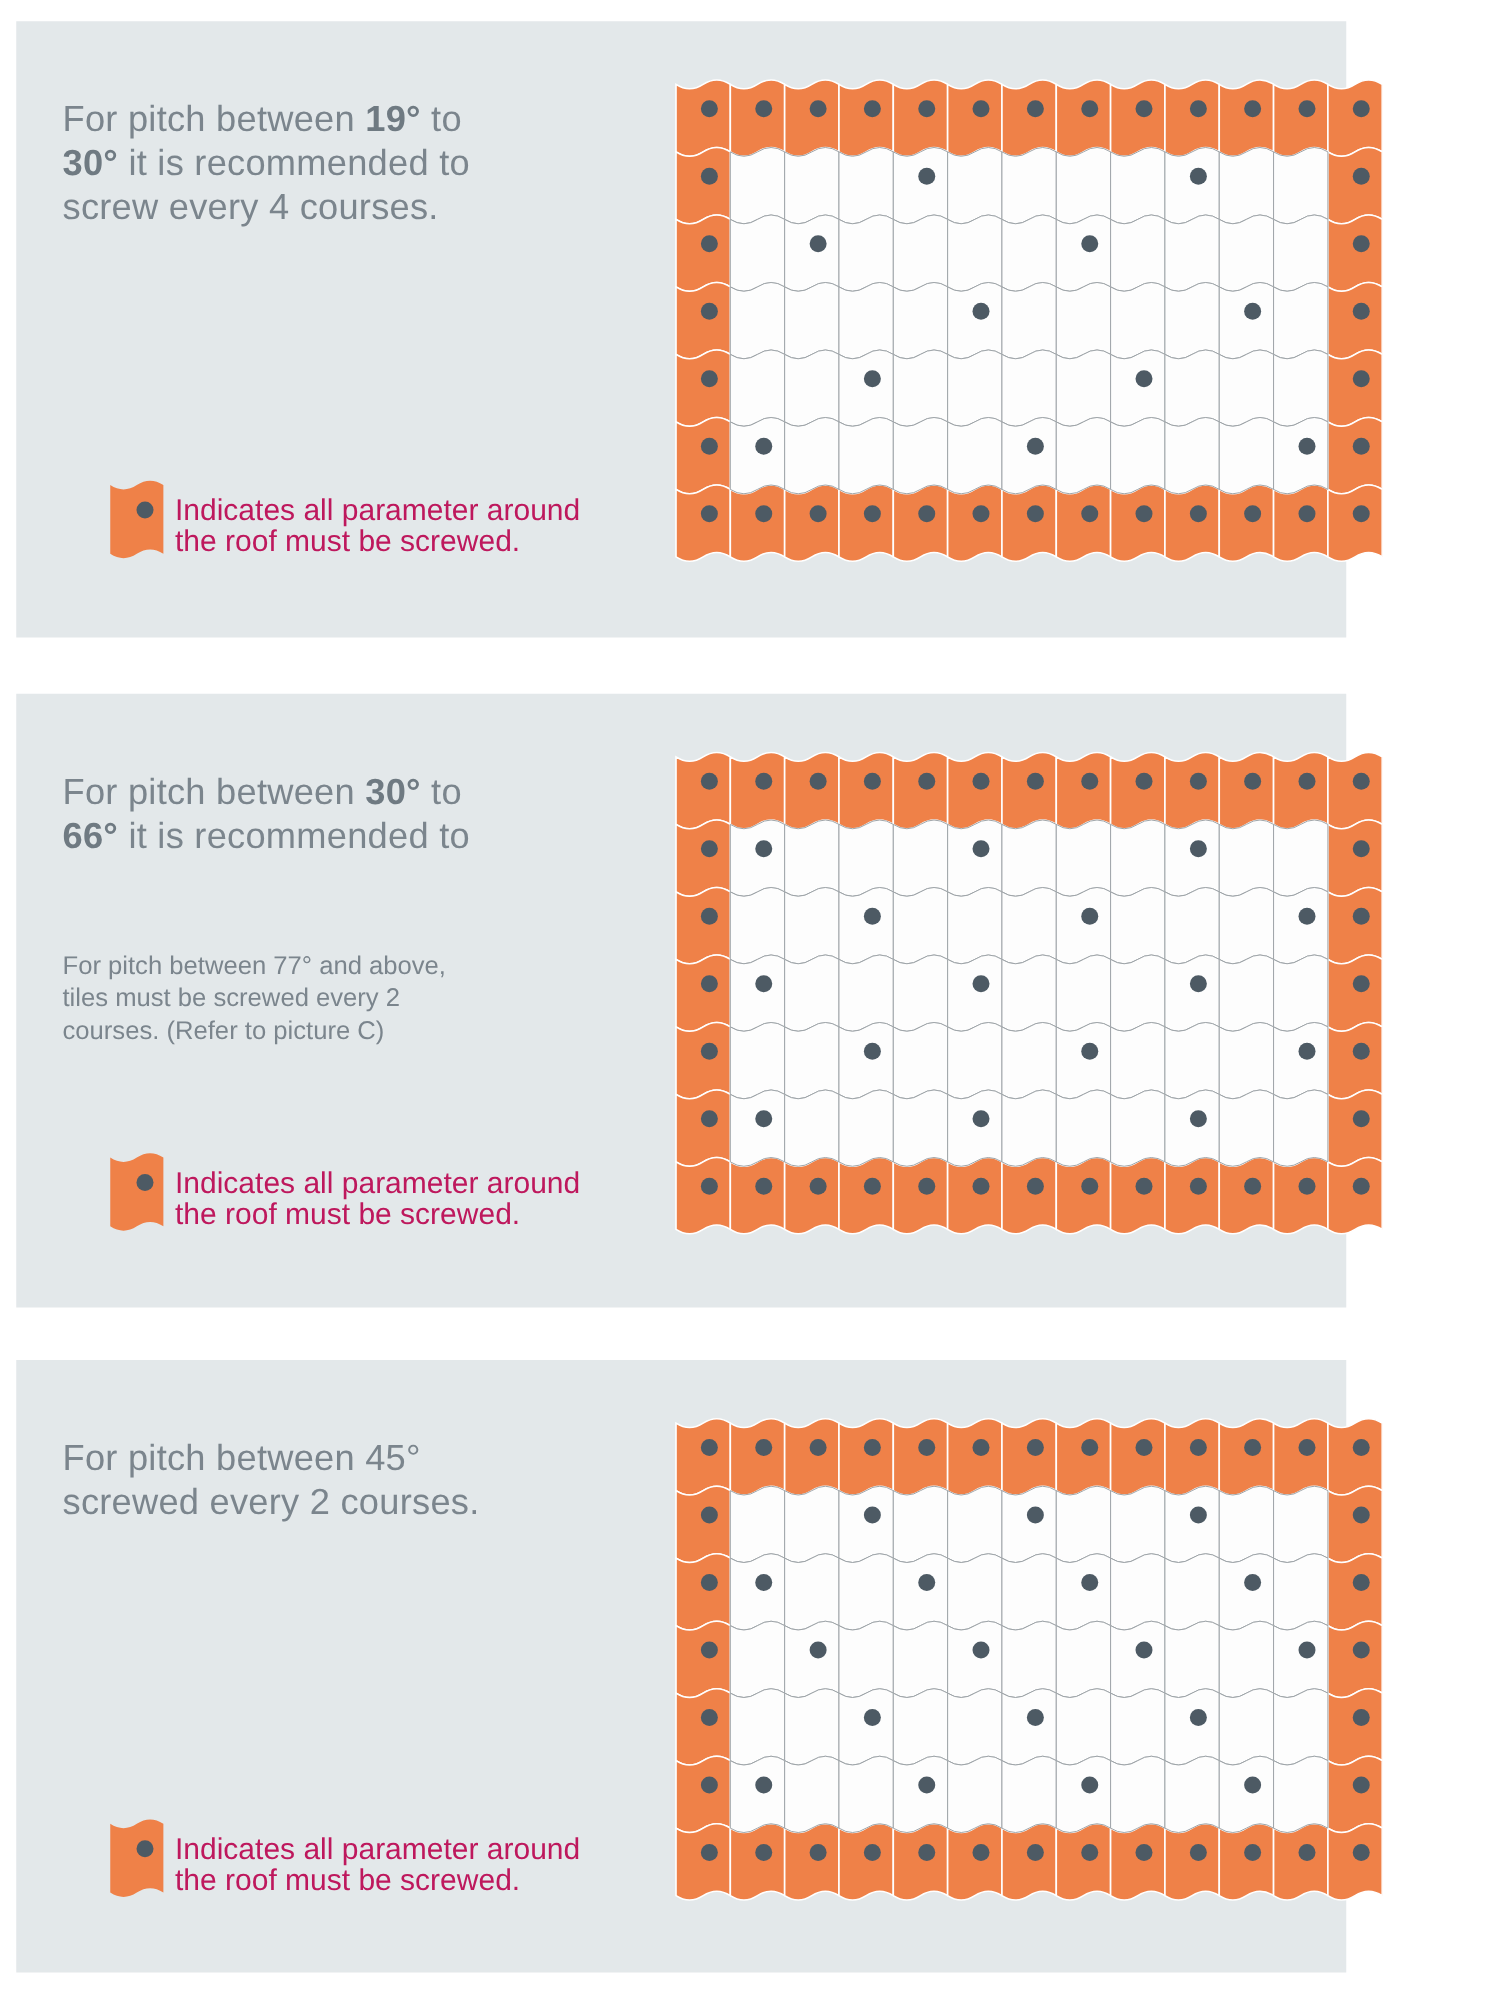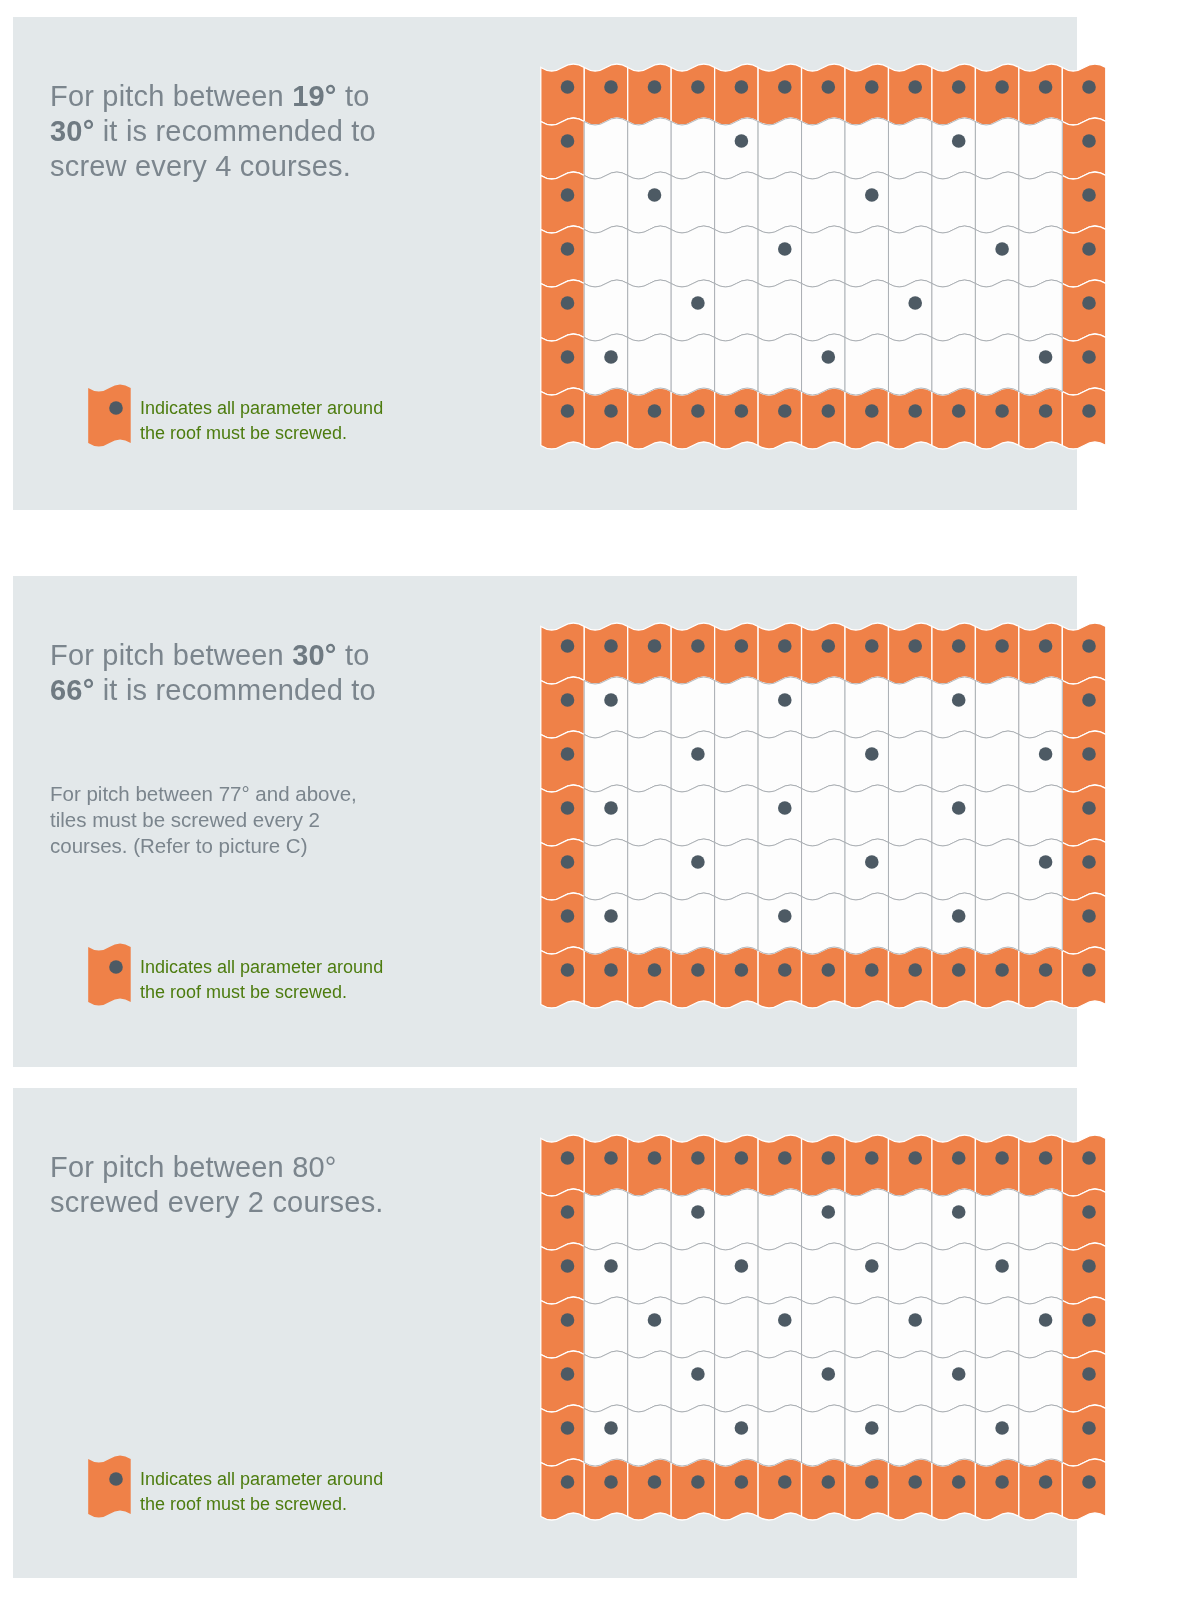--- a/index.html
+++ b/index.html
@@ -2,34 +2,34 @@
 <html><head>
 <meta charset="utf-8">
 <style>
   html,body{margin:0;padding:0;}
   body{
     width:1203px;height:1600px;position:relative;background:#ffffff;
     font-family:"Liberation Sans", sans-serif;overflow:hidden;
   }
   .panel{position:absolute;left:13px;width:1064px;background:#e3e8ea;}
   #panel-0{top:17px;height:493px;}
-  #panel-1{top:576px;height:491px;}
+  #panel-1{top:555px;height:491px;}
   #panel-2{top:1088px;height:490px;}
   .heading{
     position:absolute;left:37px;top:62px;
     font-size:29px;line-height:35px;color:#7b858d;letter-spacing:0.2px;
   }
   .heading .b{font-weight:bold;color:#6f7a82;}
   .subtext{
     position:absolute;left:37px;top:205px;
     font-size:20.5px;line-height:26px;color:#7b858d;
   }
   .legend{position:absolute;left:74px;top:366px;display:flex;align-items:flex-start;}
   .legend-icon{width:46px;height:66px;flex:0 0 auto;}
-  .legend-text{margin-left:7px;padding-top:13px;font-size:18px;line-height:25px;color:#4d7c0f;}
+  .legend-text{margin-left:7px;padding-top:13px;font-size:24px;line-height:25px;color:#be185d;}
   .diagram{position:absolute;left:527px;top:46px;width:566px;height:392px;}
 </style>
 </head>
 <body>
 
 <section class="panel" id="panel-0">
   <div class="heading">
       <div><span>For pitch between </span><span class="b">19°</span><span> to</span></div>
       <div><span class="b">30°</span><span> it is recommended to</span></div>
       <div><span>screw every 4 courses.</span></div>
@@ -347,21 +347,21 @@
       <circle cx="331.8" cy="240.0" r="6.8" fill="#4d5a64"></circle>
       <circle cx="505.6" cy="240.0" r="6.8" fill="#4d5a64"></circle>
       <circle cx="71.0" cy="294.0" r="6.8" fill="#4d5a64"></circle>
       <circle cx="244.8" cy="294.0" r="6.8" fill="#4d5a64"></circle>
       <circle cx="418.7" cy="294.0" r="6.8" fill="#4d5a64"></circle>
     </svg>
 </section>
 
 <section class="panel" id="panel-2">
   <div class="heading">
-      <div><span>For pitch between 80°</span></div>
+      <div><span>For pitch between 45°</span></div>
       <div><span>screwed every 2 courses.</span></div>
     </div>
   <div class="legend">
     <svg class="legend-icon" viewBox="0 0 46 66">
         <path d="M 1.2 5 q 10.625 7 21.25 0 q 10.625 -7 21.25 0 L 43.7 60 q -10.625 -7 -21.25 0 q -10.625 7 -21.25 0 Z" fill="#ef8148" stroke="none"></path>
         <circle cx="29" cy="25" r="6.8" fill="#4d5a64"></circle>
       </svg>
     <div class="legend-text">
       <div>Indicates all parameter around</div>
       <div>the roof must be screwed.</div>

